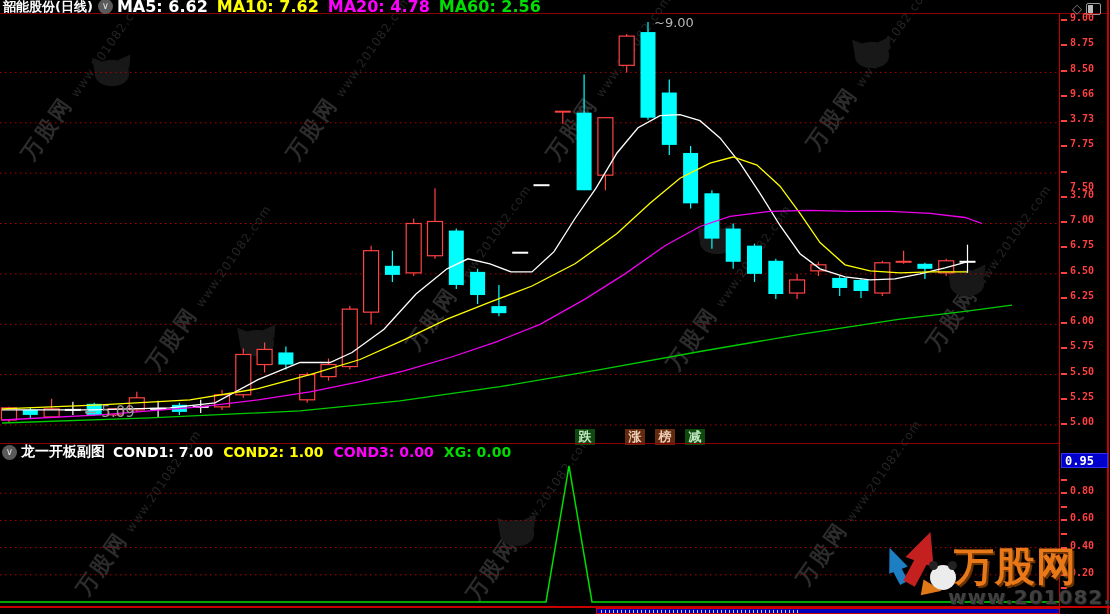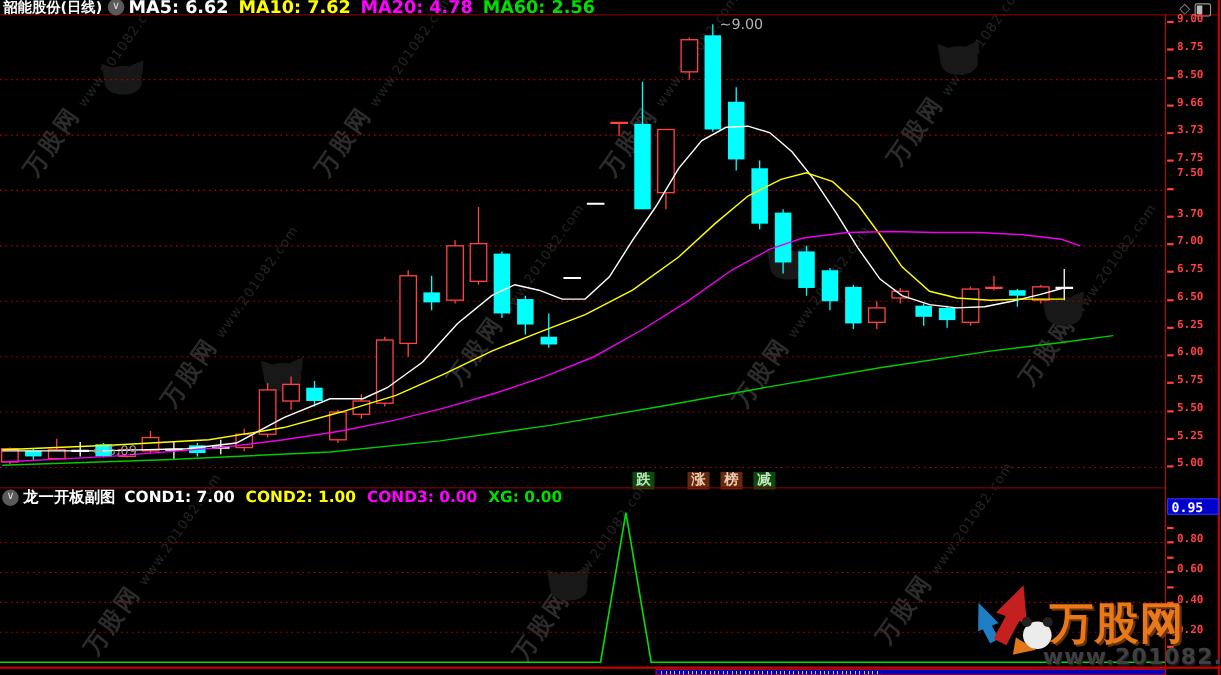--- a/index.html
+++ b/index.html
@@ -20,21 +20,21 @@
       font-size:10px;line-height:14px;text-align:center;display:inline-block;}
   .ma{font-size:16px;font-weight:bold;margin-right:9px;white-space:nowrap;}
   
   .line{position:absolute;background:#8b0000;z-index:4;}
   .brightline{position:absolute;background:#c80000;z-index:4;}
   
   .mainchart{position:absolute;left:0;top:13px;width:1060px;height:414px;z-index:2;}
   .subchart{position:absolute;left:0;top:443px;width:1060px;height:164px;z-index:2;}
   svg{display:block;}
   
-  .anno{position:absolute;color:#9a9a9a;font-size:12px;z-index:3;white-space:nowrap;}
+  .anno{position:absolute;color:#9a9a9a;font-size:15px;z-index:3;white-space:nowrap;}
   .anno.small{font-size:13px;color:#b5b5b5;}
   
   .axis{position:absolute;left:1059px;top:0;width:51px;height:614px;z-index:5;}
   .tick{position:absolute;left:2px;width:6px;height:2px;background:#ff4040;}
   .axlbl{position:absolute;left:11px;font-family:"DejaVu Sans Mono",monospace;
          font-size:10px;font-weight:bold;color:#ff4040;}
   .badge{position:absolute;left:2px;top:453px;width:47px;height:15px;background:#0000cc;
          color:#fff;font-family:"DejaVu Sans Mono",monospace;font-size:12px;font-weight:bold;
          line-height:15px;text-align:left;padding-left:3px;border:1px solid #3333ee;box-sizing:border-box;}
   .topicons{position:absolute;left:1072px;top:1px;z-index:5;display:flex;align-items:center;}
@@ -255,21 +255,21 @@
     <div class="axlbl" style="top: 37.25px;">8.75</div>
     <div class="tick" style="top: 69.5px;"></div>
     <div class="axlbl" style="top: 62.5px;">8.50</div>
     <div class="tick" style="top: 94.75px;"></div>
     <div class="axlbl" style="top: 87.75px;">9.66</div>
     <div class="tick" style="top: 120px;"></div>
     <div class="axlbl" style="top: 113px;">3.73</div>
     <div class="tick" style="top: 145.25px;"></div>
     <div class="axlbl" style="top: 138.25px;">7.75</div>
     <div class="tick" style="top: 170.5px;"></div>
-    <div class="axlbl" style="top: 152px;">7.50</div>
+    <div class="axlbl" style="top: 181px;">7.50</div>
     <div class="tick" style="top: 195.75px;"></div>
     <div class="axlbl" style="top: 188.75px;">3.70</div>
     <div class="tick" style="top: 221px;"></div>
     <div class="axlbl" style="top: 214px;">7.00</div>
     <div class="tick" style="top: 246.25px;"></div>
     <div class="axlbl" style="top: 239.25px;">6.75</div>
     <div class="tick" style="top: 271.5px;"></div>
     <div class="axlbl" style="top: 264.5px;">6.50</div>
     <div class="tick" style="top: 296.75px;"></div>
     <div class="axlbl" style="top: 289.75px;">6.25</div>

